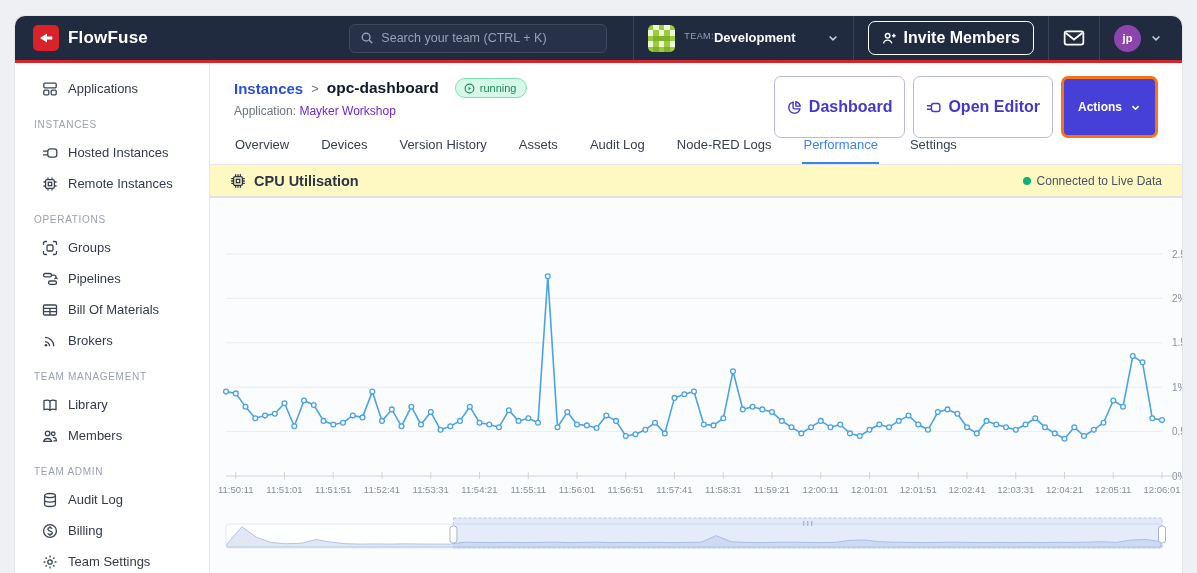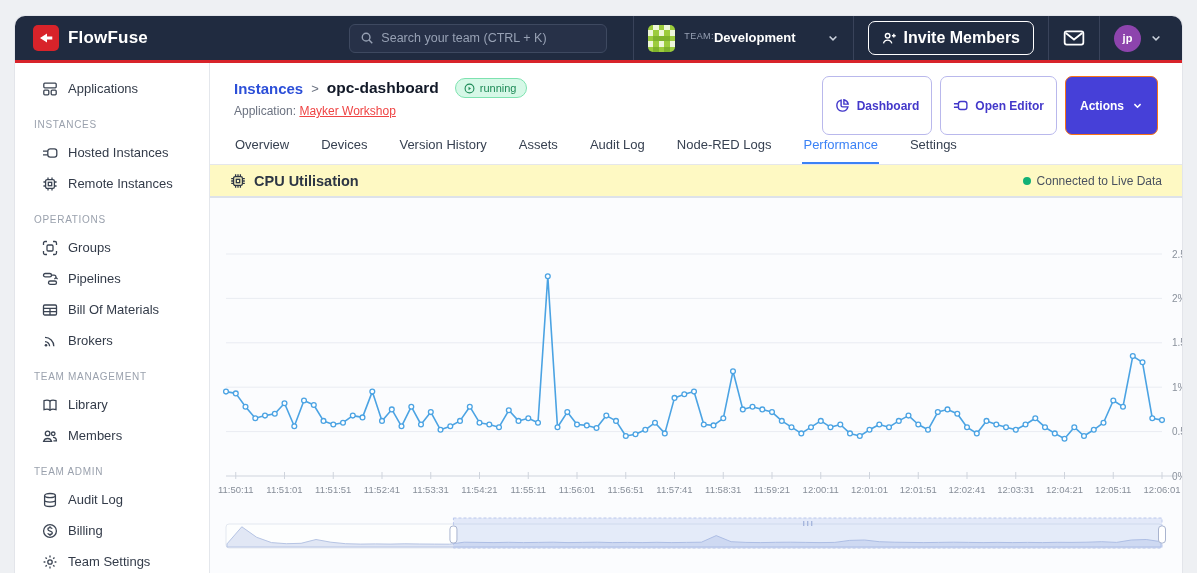--- a/index.html
+++ b/index.html
@@ -71,29 +71,29 @@
   .crumb-row { display:flex; align-items:center; gap:8px; }
   .crumb-link { color:#2c4fd8; font-weight:bold; font-size:15px; cursor:pointer; }
   .crumb-sep { color:#6b7280; font-size:13px; }
   .crumb-current { color:#111827; font-weight:bold; font-size:15.5px; }
   .badge-running {
     display:flex; align-items:center; gap:5px; margin-left:8px;
     background:#d6f8e7; border:1px solid #7ee2b0; color:#1d8a57;
     font-size:11px; border-radius:999px; padding:3px 10px 3px 8px; cursor:default;
   }
   .app-link-row { margin-top:6px; font-size:12px; color:#6b7280; }
-  .app-link { color:#ef4444; cursor:pointer;text-decoration:underline; }
+  .app-link { color:#6d28d9; cursor:pointer; }
   .head-buttons { position:absolute; right:24px; top:13px; display:flex; gap:8px; }
   .btn-outline {
     display:flex; align-items:center; gap:7px; background:#fff;
-    border:1px solid #b9b8ec; color:#4338ca; font-weight:bold; font-size:12px;
+    border:1px solid #b9b8ec; color:#4338ca; font-weight:bold; font-size:16px;
     border-radius:7px; padding:21px 12px; cursor:pointer; font-family:"Liberation Sans",sans-serif;
   }
   .btn-solid {
-    display:flex; align-items:center; gap:8px; background:#4640d8; border:1px solid #f97316;
+    display:flex; align-items:center; gap:8px; background:#4640d8; border:3px solid #f97316;
     color:#fff; font-weight:bold; font-size:12px; border-radius:7px; padding:21px 14px;
     cursor:pointer; font-family:"Liberation Sans",sans-serif;
   }
 
   
   .tabs { display:flex; gap:30px; padding:0 24px; margin-top:10px; border-bottom:1px solid #e5e7eb; }
   .tab { font-size:13px; color:#374151; padding:9px 1px 10px 1px; cursor:pointer; border-bottom:2px solid transparent; }
   .tab.active { color:#3b82f6; border-bottom-color:#3b82f6; }
 
   

